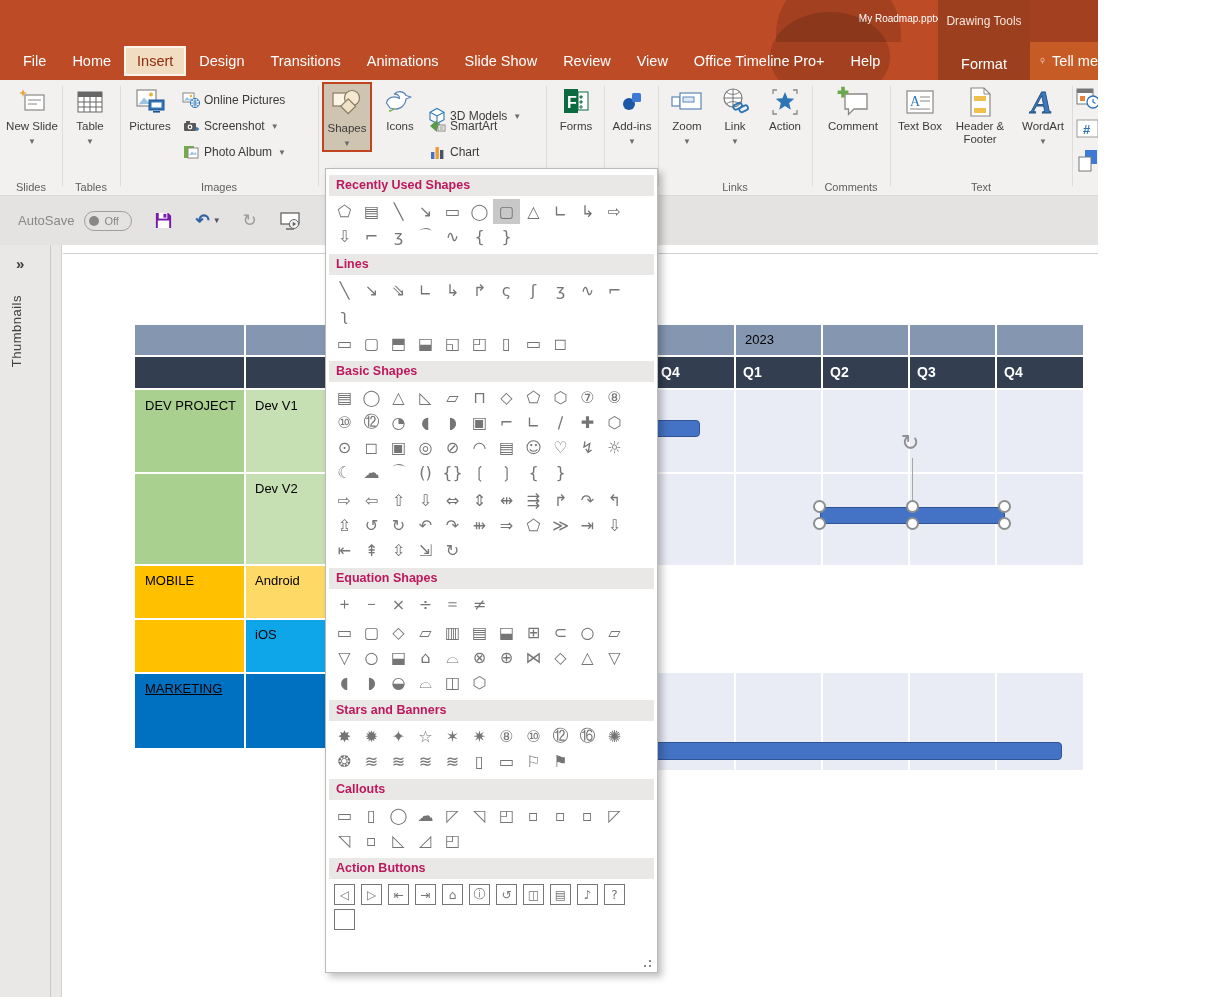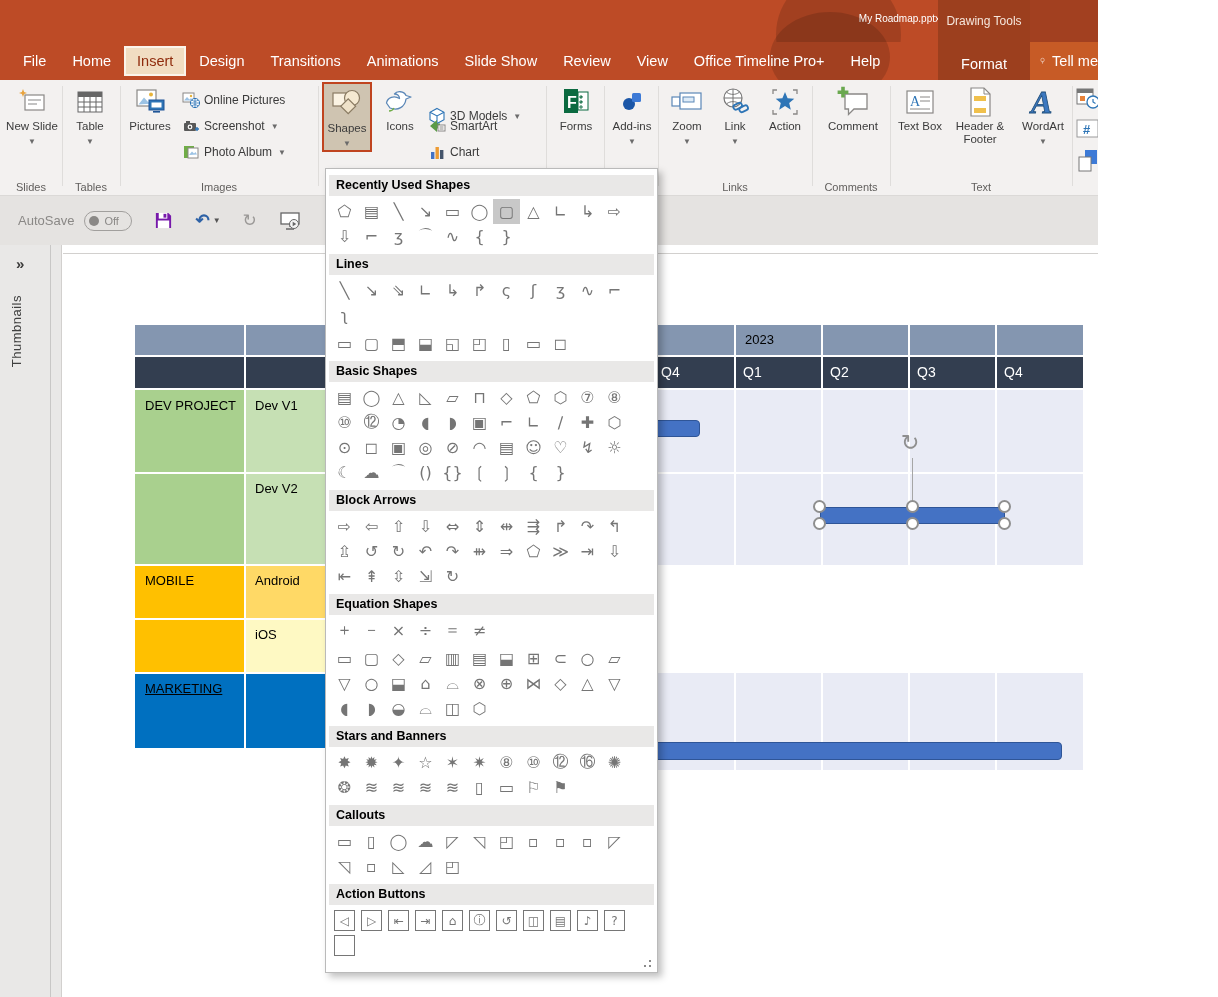--- a/index.html
+++ b/index.html
@@ -50,31 +50,31 @@
   .thumbs { position:absolute; left:0; top:245px; width:62px; height:752px; background:#E9E8E7; border-right:1px solid #D2D0CE; }
   .thumbs .divider { position:absolute; left:50px; top:0; width:1px; height:752px; background:#C8C7C6; }
   .thumbs .chev { position:absolute; left:16px; top:10px; color:#3b3b3b; font-size:15px; font-weight:bold; }
   .thumbs .vlabel { position:absolute; left:9px; top:50px; writing-mode:vertical-rl; transform:rotate(180deg); font-size:13px; color:#404040; letter-spacing:0.5px; }
   .canvas { position:absolute; left:63px; top:253px; width:1035px; height:744px; background:#fff; border-top:1px solid #D2D0CE; }
 
   
   .cell { position:absolute; font-size:13px; color:#000; padding:8px 0 0 10px; }
   .vline { position:absolute; width:2px; background:#fff; }
   .hline { position:absolute; height:2px; background:#fff; }
-  .quarters { position:absolute; left:600px; top:357px; width:483px; height:33px; display:flex; }
+  .quarters { position:absolute; left:600px; top:357px; width:483px; height:33px; display:flex;font-weight:bold; }
   .qcell { color:#fff; font-size:14px; padding-top:7px; padding-left:8px; width:87px; }
   .qcell:first-child { width:135px; padding-left:61px; }
   .bar { position:absolute; background:#4472C4; border:1.5px solid #2F5597; }
   .handle { position:absolute; width:13px; height:13px; border-radius:50%; background:#fff; border:2px solid #8F8F8F; z-index:30; }
   .rot-line { position:absolute; width:1px; background:#A6A6A6; z-index:29; }
   .rot-glyph { position:absolute; font-size:22px; color:#8F8F8F; z-index:30; font-family:"DejaVu Sans",sans-serif; }
 
   
   .shapes-menu { position:absolute; left:325px; top:168px; width:333px; height:805px; background:#fff; border:1px solid #BABABA; box-shadow:4px 4px 7px rgba(0,0,0,0.25); z-index:50; padding-top:3px; }
-  .sec-header { margin:3px 3px 2px 3px; height:21px; background:#E9E8E7; font-size:12.5px; font-weight:bold; color:#000000; line-height:21px; padding-left:7px; }
+  .sec-header { margin:3px 3px 2px 3px; height:21px; background:#E9E8E7; font-size:12.5px; font-weight:bold; color:#be185d; line-height:21px; padding-left:7px; }
   .sec-grid { display:flex; flex-wrap:wrap; padding:1px 4px 2px 5px; }
   .shape-cell { width:27px; height:25px; display:flex; align-items:center; justify-content:center; font-family:"DejaVu Sans",sans-serif; font-size:16px; color:#757575; }
   .shape-cell.hl { background:#C8C8C8; }
   .sec-grid.boxed .shape-cell { width:21px; height:21px; border:1px solid #767676; font-size:12px; margin:2px 3px; }
   .grip { position:absolute; right:6px; bottom:5px; width:10px; height:10px; }
   .grip i { position:absolute; width:2px; height:2px; background:#8A8A8A; }
 </style>
 </head>
 <body>
 
@@ -435,21 +435,21 @@
   <div class="abs" style="left:600px; top:390px; width:483px; height:175px; background:#E9EBF5;"></div>
   <div class="abs" style="left:600px; top:673px; width:483px; height:97px; background:#E9EBF5;"></div>
 
   <div class="cell" style="left:135px; top:390px; width:110px; height:83px; background:#A9D08E;">DEV PROJECT</div>
   <div class="cell" style="left:245px; top:390px; width:80px;  height:83px; background:#C6E0B4;">Dev V1</div>
   <div class="cell" style="left:135px; top:473px; width:110px; height:92px; background:#A9D08E;"></div>
   <div class="cell" style="left:245px; top:473px; width:80px;  height:92px; background:#C6E0B4;">Dev V2</div>
   <div class="cell" style="left:135px; top:565px; width:110px; height:54px; background:#FFC000;">MOBILE</div>
   <div class="cell" style="left:245px; top:565px; width:80px;  height:54px; background:#FFD966;">Android</div>
   <div class="cell" style="left:135px; top:619px; width:110px; height:54px; background:#FFC000;"></div>
-  <div class="cell" style="left:245px; top:619px; width:80px;  height:54px; background:#fef9c3;">iOS</div>
+  <div class="cell" style="left:245px; top:619px; width:80px;  height:54px; background:#0ea5e9;">iOS</div>
   <div class="cell" style="left:135px; top:673px; width:110px; height:75px; background:#0070C0;text-decoration:underline;">MARKETING</div>
   <div class="cell" style="left:245px; top:673px; width:80px;  height:75px; background:#0070C0;"></div>
 
   <div class="hline" style="left:135px; top:355px; width:948px;"></div>
   <div class="hline" style="left:135px; top:388px; width:948px;"></div>
   <div class="hline" style="left:135px; top:472px; width:948px;"></div>
   <div class="hline" style="left:135px; top:564px; width:190px;"></div>
   <div class="hline" style="left:135px; top:618px; width:190px;"></div>
   <div class="hline" style="left:135px; top:672px; width:190px;"></div>
   <div class="vline" style="left:244px; top:325px; height:423px;"></div>
@@ -558,21 +558,20 @@
           <span class="shape-cell">☾</span>
           <span class="shape-cell">☁</span>
           <span class="shape-cell">⌒</span>
           <span class="shape-cell">()</span>
           <span class="shape-cell">{}</span>
           <span class="shape-cell">❲</span>
           <span class="shape-cell">❳</span>
           <span class="shape-cell">{</span>
           <span class="shape-cell">}</span>
         </div>
-        <div class="sec-header">Block Arrows</div>
         <div class="sec-grid">
           <span class="shape-cell">⇨</span>
           <span class="shape-cell">⇦</span>
           <span class="shape-cell">⇧</span>
           <span class="shape-cell">⇩</span>
           <span class="shape-cell">⇔</span>
           <span class="shape-cell">⇕</span>
           <span class="shape-cell">⇹</span>
           <span class="shape-cell">⇶</span>
           <span class="shape-cell">↱</span>

